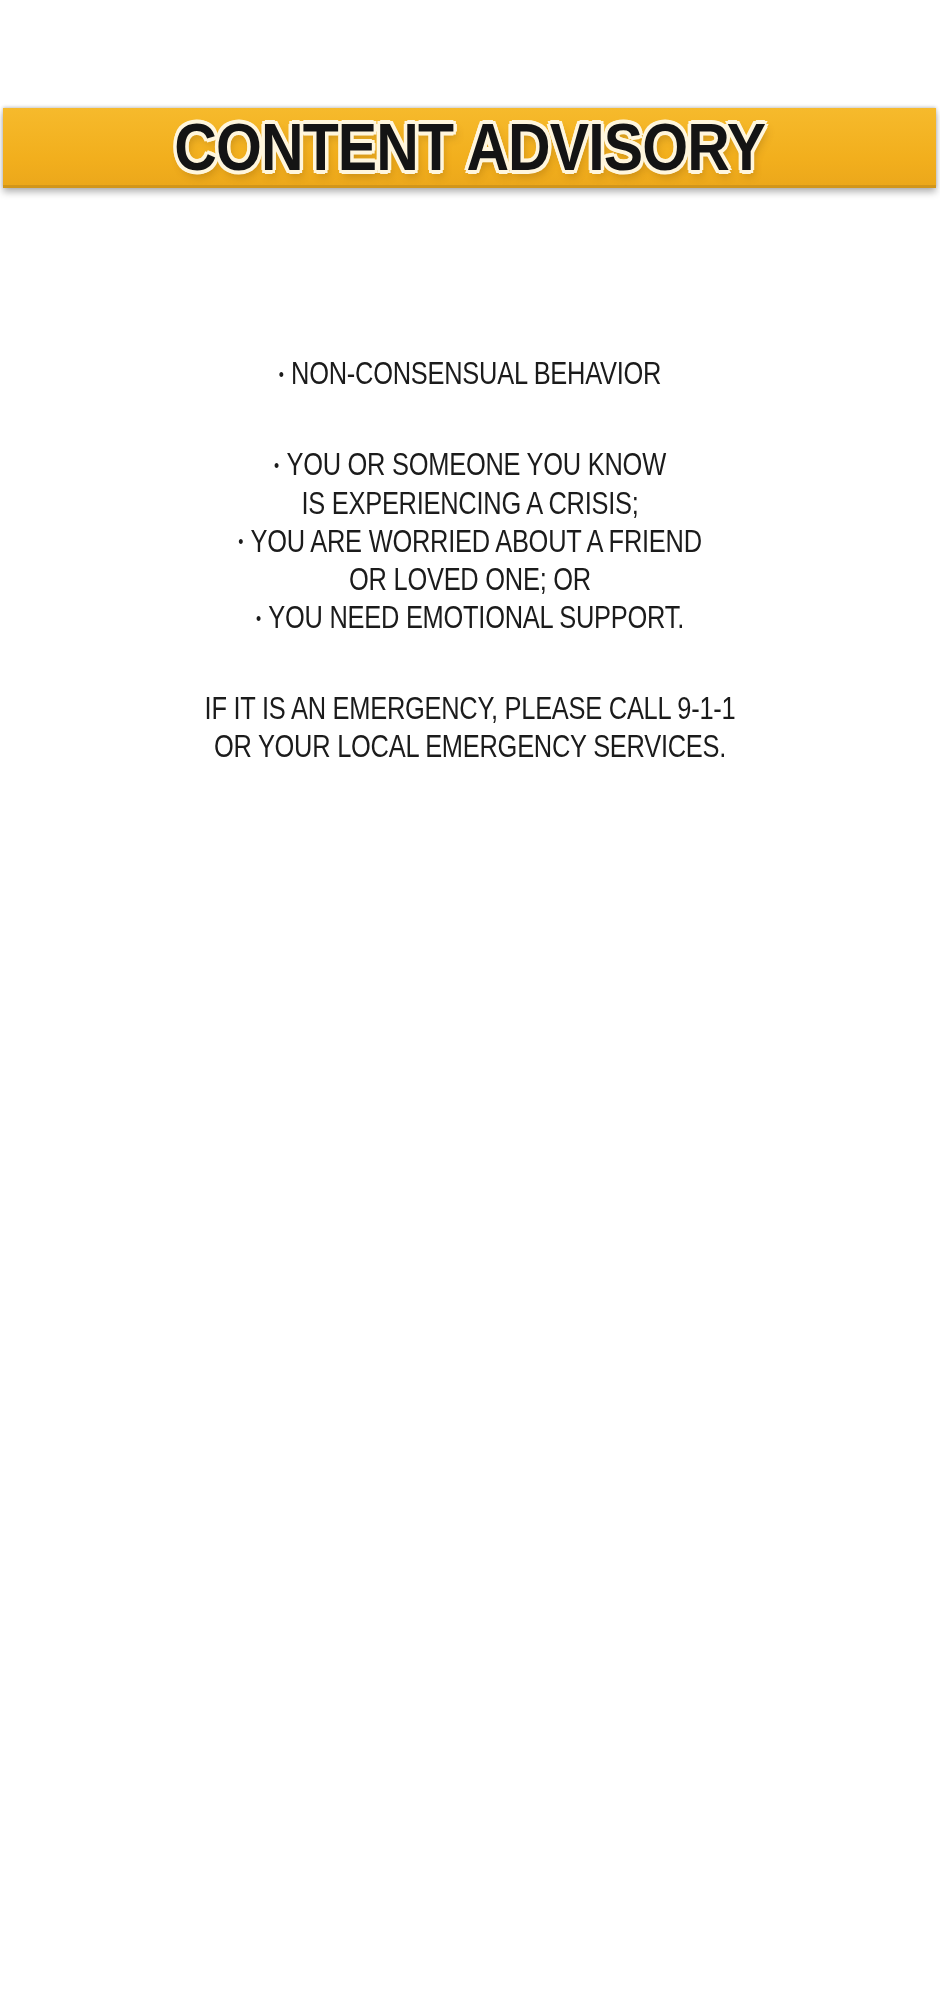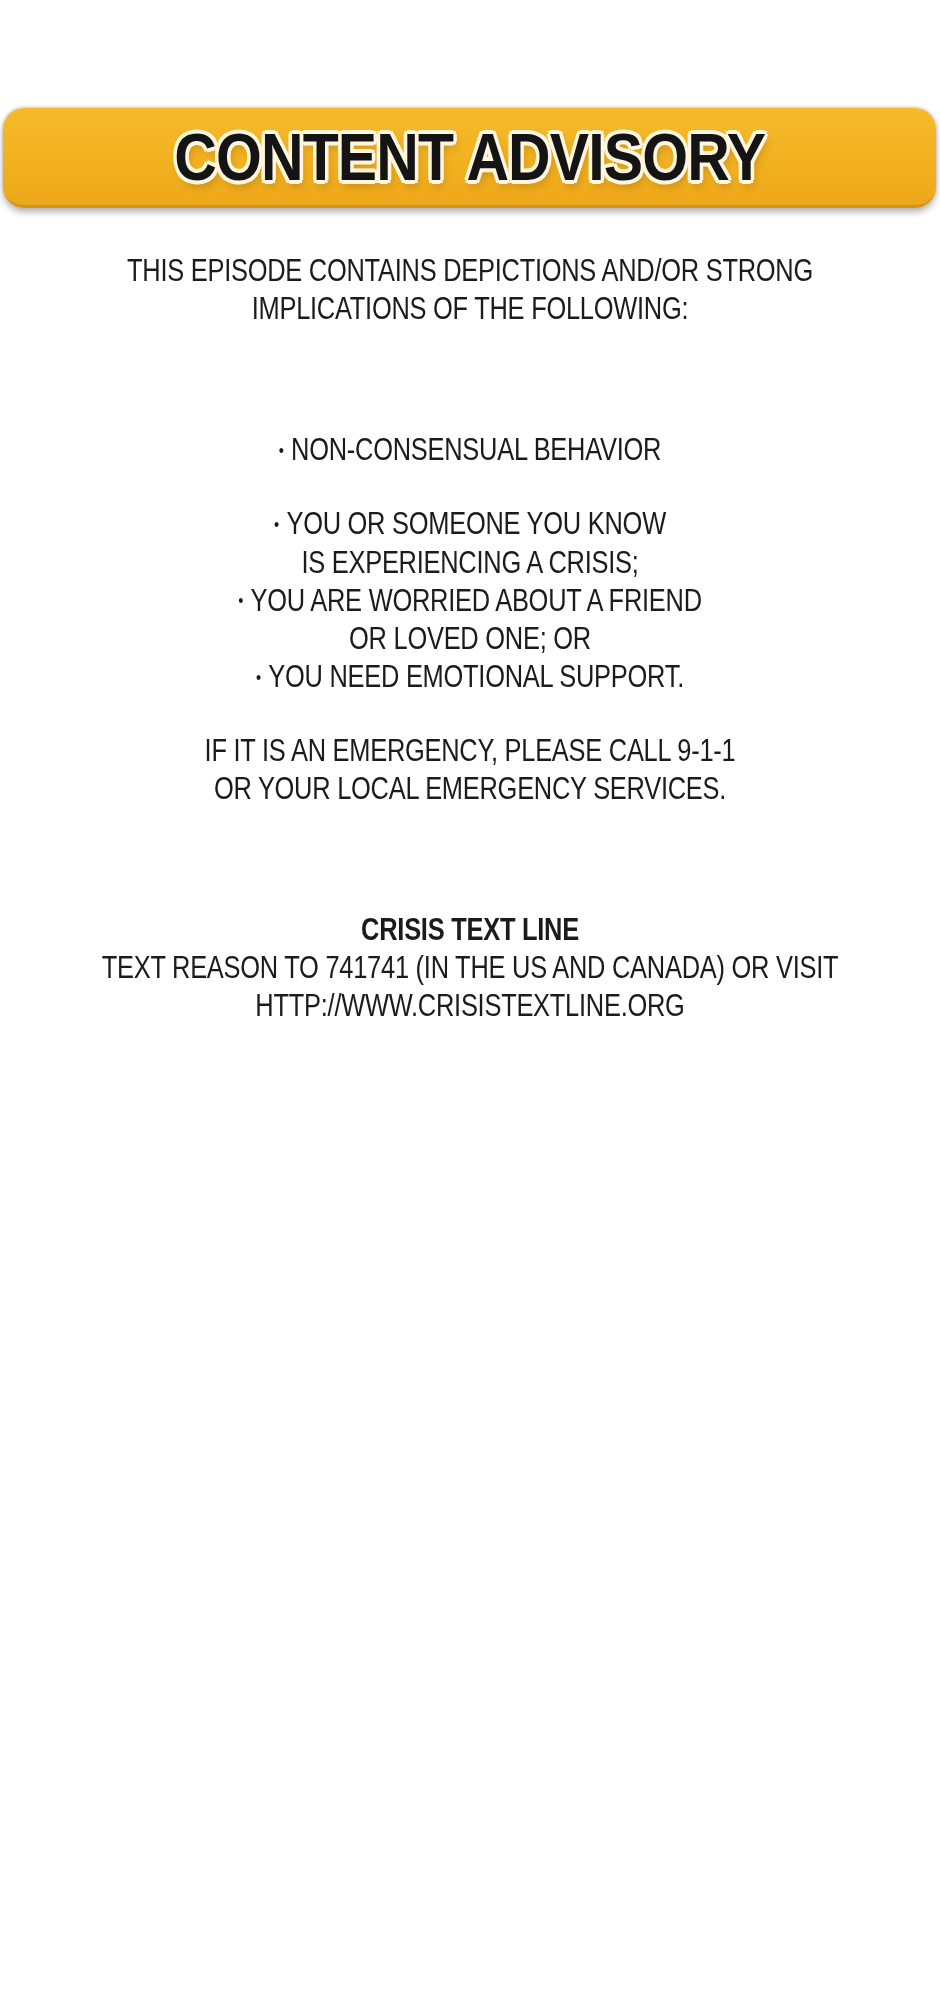--- a/index.html
+++ b/index.html
@@ -15,28 +15,27 @@
     background: #ffffff;
     margin: 0 auto;
     overflow: hidden;
   }
   
   .banner {
     position: absolute;
     top: 108px;
     left: 3px;
     right: 4px;
-    height: 100px;
+    height: 80px;
     background: linear-gradient(180deg, #f6ba2c 0%, #f2af1d 65%, #eca81b 100%);
     border-bottom: 3px solid #d2961a;
     box-shadow: 0 -1px 3px rgba(0,0,0,0.18), 0 4px 7px rgba(0,0,0,0.30);
     display: flex;
     align-items: center;
     justify-content: center;
-    border-radius: 21px;
   }
   .banner h1 {
     font-size: 67px;
     font-weight: bold;
     letter-spacing: -1px;
     color: #141414;
     transform: scaleX(0.88);
     transform-origin: 50% 50%;
     white-space: nowrap;
     text-shadow:
@@ -57,62 +56,53 @@
   .ln {
     font-size: 31px;
     line-height: 38px;
     letter-spacing: -0.3px;
     color: #1b1b1b;
     transform: scaleX(0.82);
     transform-origin: 50% 50%;
     white-space: nowrap;
   }
   .ln.bold { font-weight: bold; }
-  .mt-1 { margin-top: 35px; }
+  .mt-1 { margin-top: 52px; }
   .mt-2 { margin-top: 103px; }
   .bullet {
     font-size: 0.58em;
     vertical-align: 0.18em;
     margin-right: 9px;
   }
 </style>
 </head>
 <body>
 
 <div class="page">
 
   <header class="banner">
     <h1>CONTENT ADVISORY</h1>
   </header>
 
   <main class="content">
 
-    <section>
-      <p class="ln">THIS EPISODE CONTAINS DEPICTIONS AND/OR STRONG</p>
-      <p class="ln">IMPLICATIONS OF THE FOLLOWING:</p>
-    </section>
 
     <section class="mt-2">
       <p class="ln"><span class="bullet">•</span><span>NON-CONSENSUAL BEHAVIOR</span></p>
     </section>
 
 
     <section class="mt-1">
       <p class="ln"><span class="bullet">•</span><span>YOU OR SOMEONE YOU KNOW</span></p>
       <p class="ln">IS EXPERIENCING A CRISIS;</p>
       <p class="ln"><span class="bullet">•</span><span>YOU ARE WORRIED ABOUT A FRIEND</span></p>
       <p class="ln">OR LOVED ONE; OR</p>
       <p class="ln"><span class="bullet">•</span><span>YOU NEED EMOTIONAL SUPPORT.</span></p>
     </section>
 
     <section class="mt-1">
       <p class="ln">IF IT IS AN EMERGENCY, PLEASE CALL 9-1-1</p>
       <p class="ln">OR YOUR LOCAL EMERGENCY SERVICES.</p>
     </section>
 
-    <section class="mt-2">
-      <p class="ln bold">CRISIS TEXT LINE</p>
-      <p class="ln">TEXT REASON TO 741741 (IN THE US AND CANADA) OR VISIT</p>
-      <p class="ln">HTTP://WWW.CRISISTEXTLINE.ORG</p>
-    </section>
 
   </main>
 </div>
 
 </body></html>

